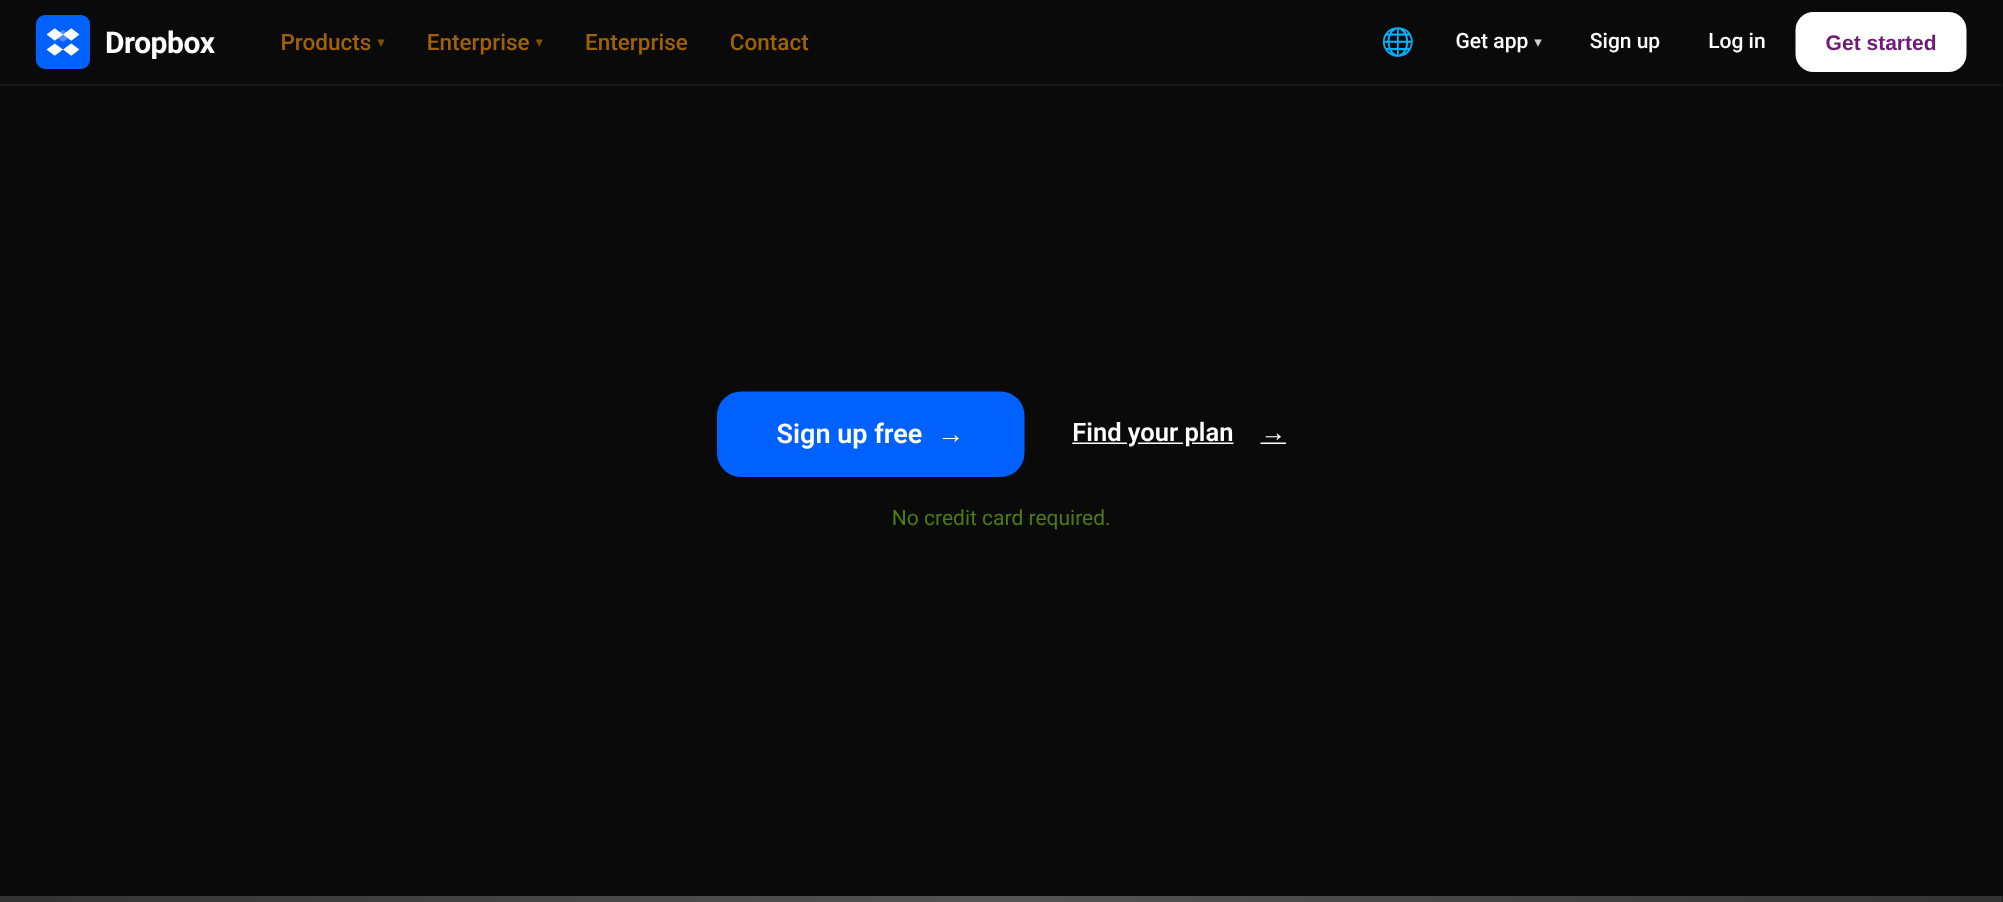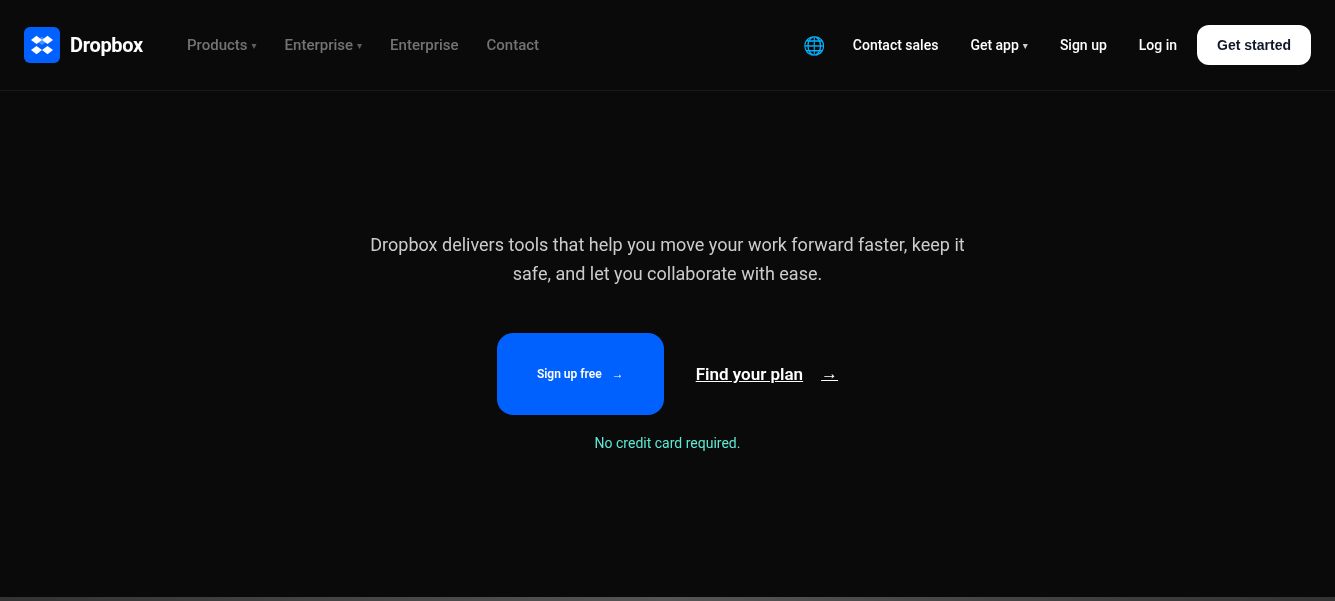--- a/index.html
+++ b/index.html
@@ -16,21 +16,21 @@
       min-height: 601px;
       overflow-x: hidden;
     }
 
     
     nav {
       display: flex;
       align-items: center;
       justify-content: space-between;
       padding: 0 24px;
-      height: 91px;
+      height: 57px;
       background-color: #0a0a0a;
       border-bottom: 1px solid #1a1a1a;
       position: sticky;
       top: 0;
       z-index: 100;
     }
 
     .nav-left {
       display: flex;
       align-items: center;
@@ -69,21 +69,21 @@
     .nav-links {
       display: flex;
       align-items: center;
       gap: 4px;
     }
 
     .nav-item {
       display: flex;
       align-items: center;
       gap: 4px;
-      color: #737373;
+      color: #a16207;
       font-size: 15px;
       font-weight: 500;
       padding: 8px 12px;
       border-radius: 6px;
       cursor: pointer;
       text-decoration: none;
       white-space: nowrap;
     }
 
     .chevron-icon {
@@ -118,21 +118,21 @@
       cursor: pointer;
       text-decoration: none;
       white-space: nowrap;
       display: flex;
       align-items: center;
       gap: 4px;
     }
 
     .get-started-btn {
       background: #ffffff;
-      color: #0f172a;
+      color: #701a75;
       font-size: 14px;
       font-weight: 700;
       padding: 12px 20px;
       border-radius: 12px;
       cursor: pointer;
       border: none;
       white-space: nowrap;
     }
 
     
@@ -168,23 +168,23 @@
     .hero-cta-group {
       display: flex;
       align-items: center;
       gap: 32px;
       margin-bottom: 20px;
     }
 
     .sign-up-free-btn {
       background: #0061FF;
       color: #ffffff;
-      font-size: 12px;
+      font-size: 18px;
       font-weight: 600;
-      padding: 34px 40px;
+      padding: 18px 40px;
       border-radius: 16px;
       cursor: pointer;
       border: none;
       display: flex;
       align-items: center;
       gap: 10px;
       text-decoration: none;
     }
 
     .find-plan-link {
@@ -193,21 +193,21 @@
       font-weight: 600;
       text-decoration: underline;
       cursor: pointer;
       display: flex;
       align-items: center;
       gap: 18px;
       white-space: nowrap;
     }
 
     .no-credit-card {
-      color: #5eead4;
+      color: #4d7c0f;
       font-size: 14px;
       font-weight: 400;
     }
 
     
     .bottom-bar {
       position: fixed;
       bottom: 0;
       left: 0;
       width: 100%;
@@ -250,38 +250,34 @@
         <span>Contact</span>
       </a>
     </div>
   </div>
 
   <div class="nav-right">
     <div class="globe-btn">
       <span>🌐</span>
     </div>
     <a class="nav-right-link">
-      <span>Contact sales</span>
-    </a>
-    <a class="nav-right-link">
       <span>Get app</span>
       <span class="chevron-icon">▾</span>
     </a>
     <a class="nav-right-link">
       <span>Sign up</span>
     </a>
     <a class="nav-right-link">
       <span>Log in</span>
     </a>
     <button class="get-started-btn">Get started</button>
   </div>
 </nav>
 
 <section class="hero">
-  <p class="hero-subtitle">Dropbox delivers tools that help you move your work forward faster, keep it safe, and let you collaborate with ease.</p>
 
   <div class="hero-cta-group">
     <a class="sign-up-free-btn" href="#">
       <span>Sign up free</span>
       <span>→</span>
     </a>
     <a class="find-plan-link" href="#">
       <span>Find your plan</span>
       <span>→</span>
     </a>

